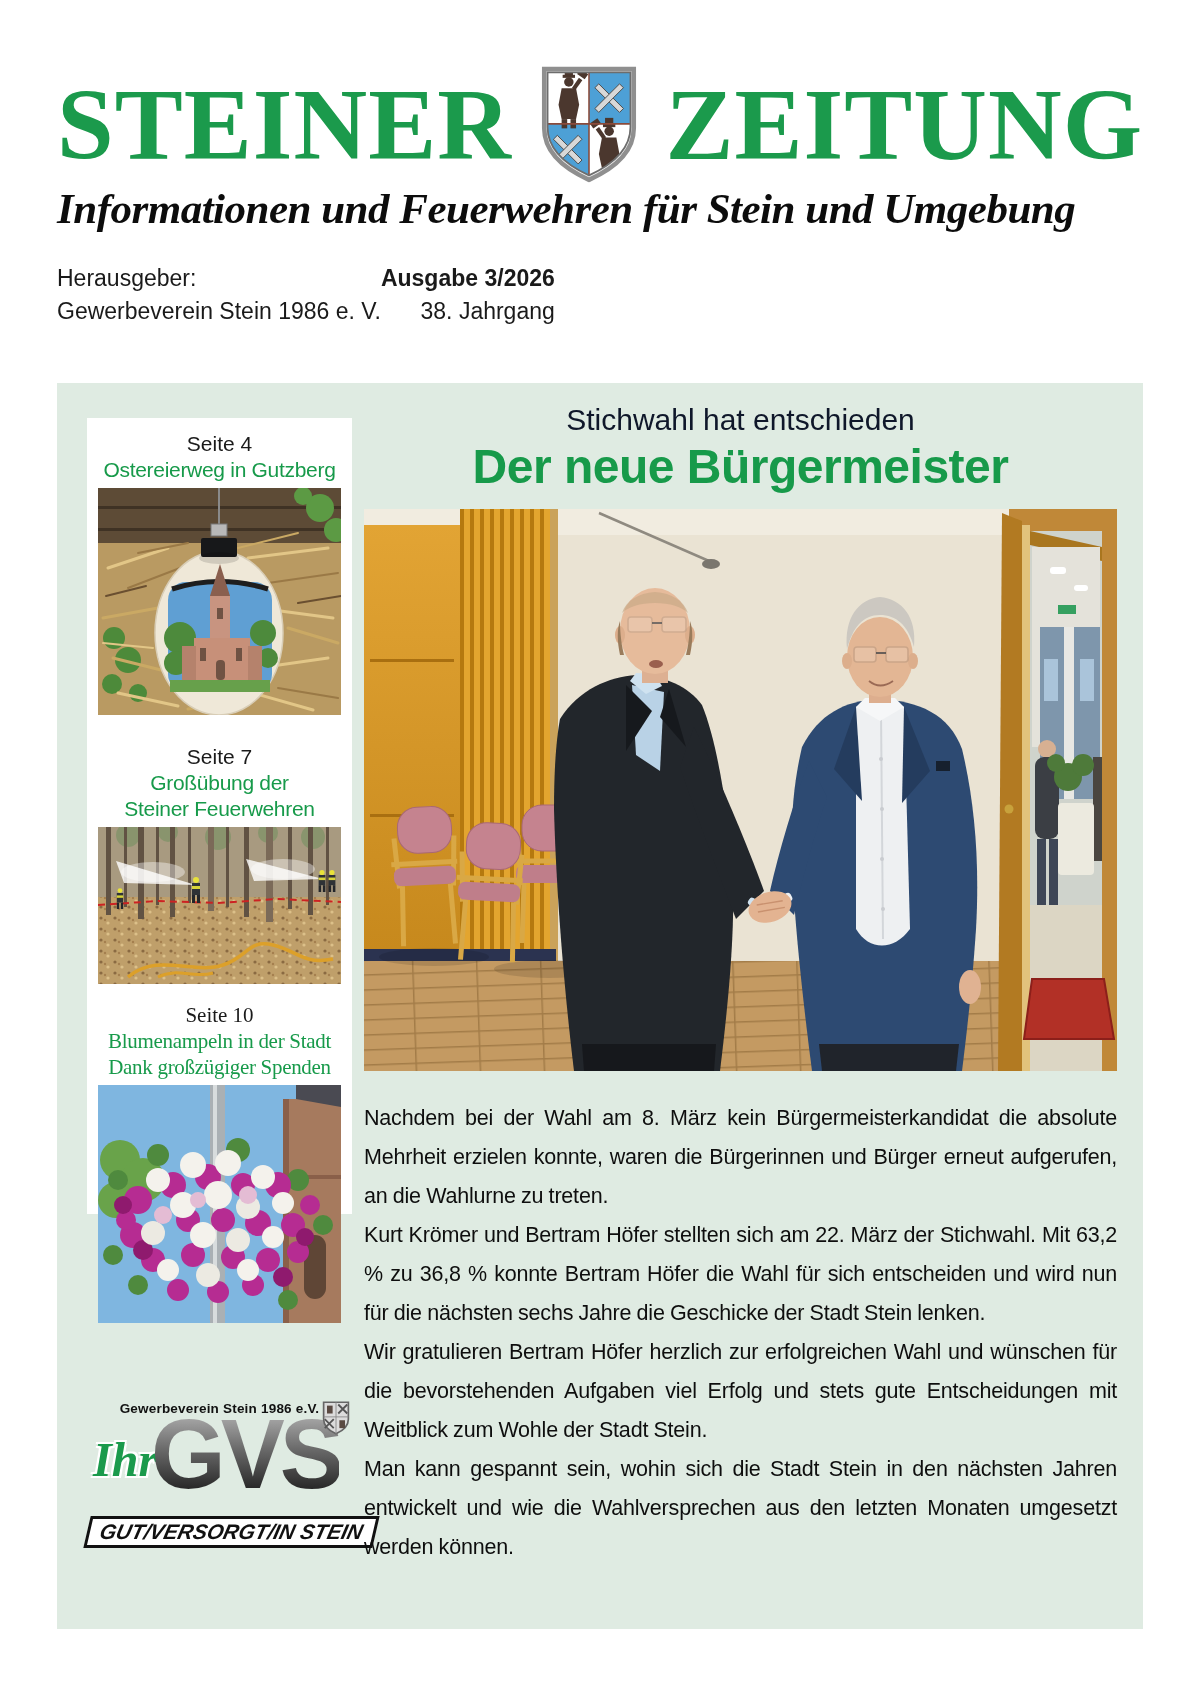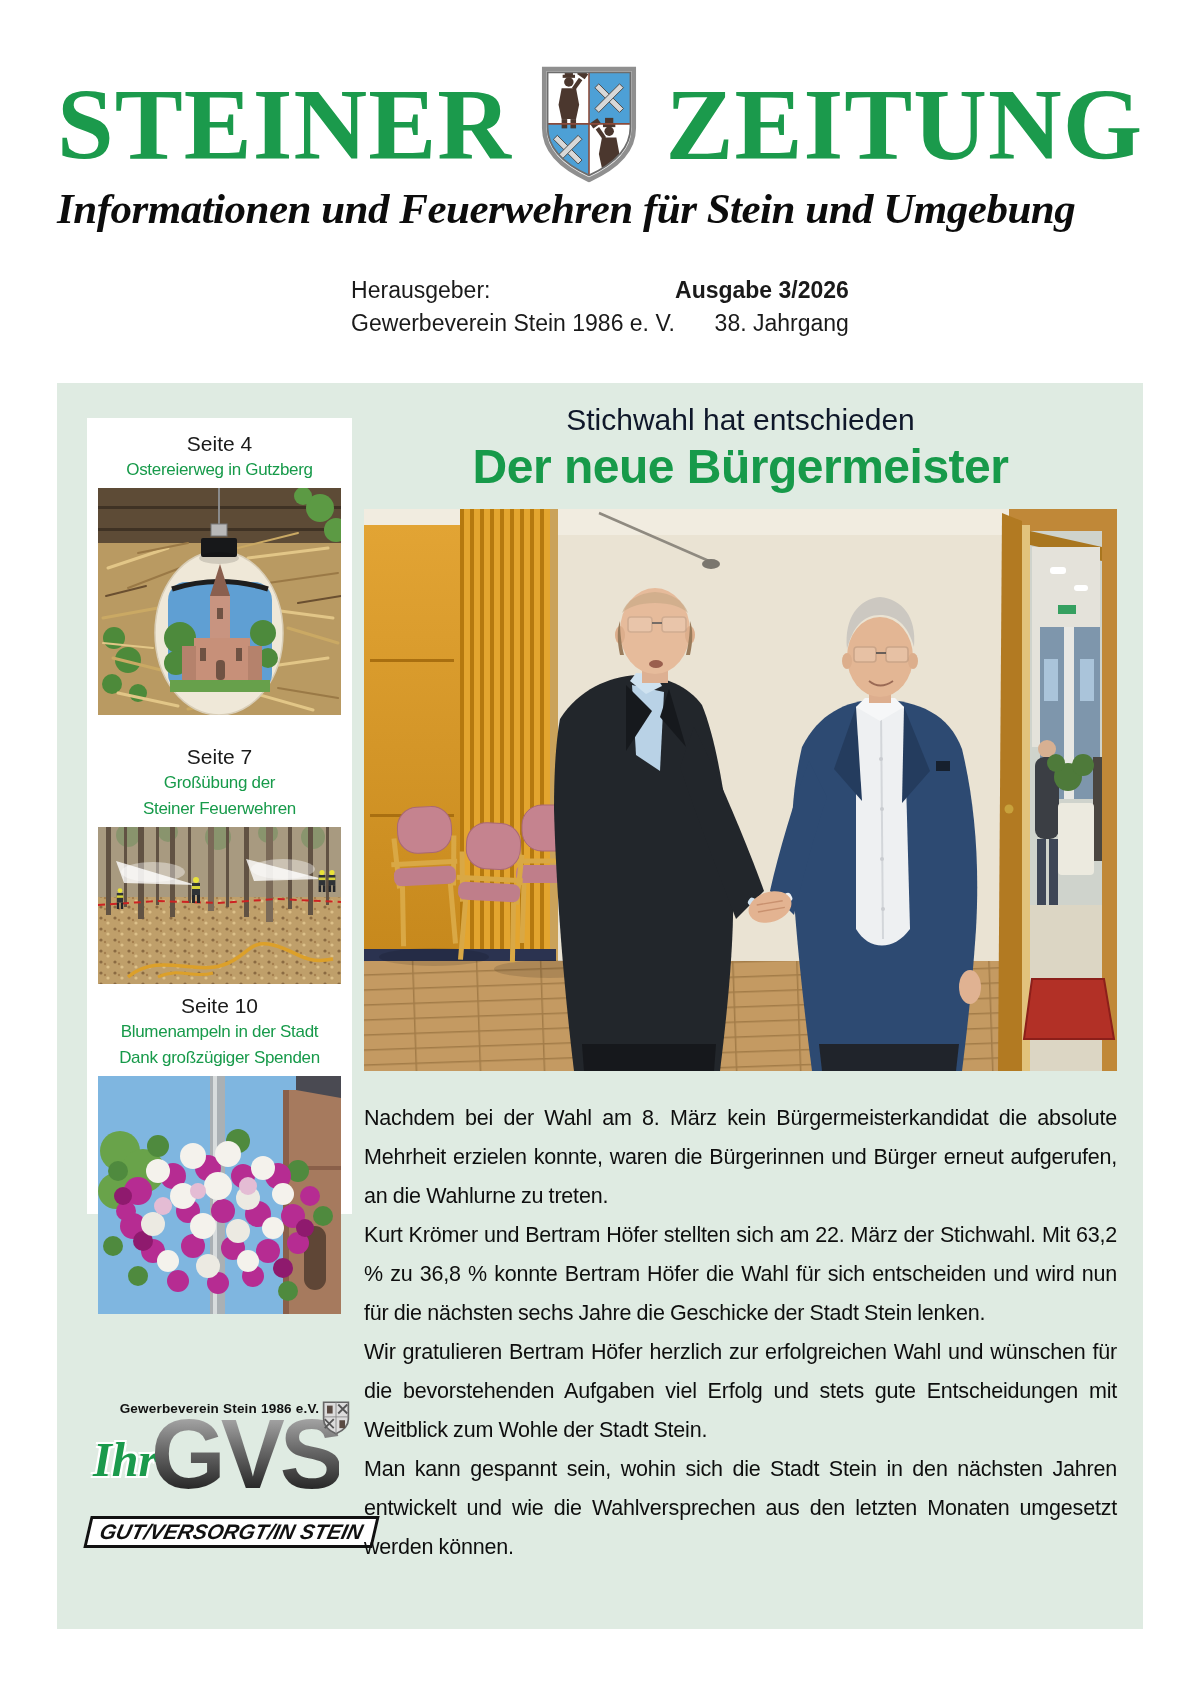--- a/index.html
+++ b/index.html
@@ -10,40 +10,40 @@
   .masthead-row{position:absolute;left:57px;top:58px;width:1086px;height:134px;
     display:flex;align-items:center;justify-content:space-between;}
   .masthead-title{font-family:"Liberation Serif",serif;font-weight:bold;
     font-size:102px;line-height:1;color:#1b9a4c;letter-spacing:1px;white-space:nowrap;}
   .masthead-crest{width:112px;height:128px;flex:0 0 auto;margin:0 6px;}
   .subtitle{position:absolute;left:57px;top:184px;width:1086px;
     font-family:"Liberation Serif",serif;font-style:italic;font-weight:bold;
     font-size:43px;color:#0c0c0c;white-space:nowrap;letter-spacing:-0.5px;}
 
   
-  .pubinfo{position:absolute;left:57px;top:274px;width:1086px;display:flex;
-    justify-content:center;font-size:23px;line-height:33px;color:#1a1a1a;}
+  .pubinfo{position:absolute;left:57px;top:262px;width:1086px;display:flex;
+    justify-content:flex-start;font-size:23px;line-height:33px;color:#1a1a1a;}
   .pubinfo .right{text-align:right;}
   .issue{font-weight:bold;}
 
   
   .green-panel{position:absolute;left:57px;top:383px;width:1086px;height:1246px;
     background:#dfebe2;}
 
   
   .sidebar-panel{position:absolute;left:30px;top:35px;width:265px;height:796px;
     background:#ffffff;}
   .teaser{text-align:center;}
   .page-label{font-size:21px;color:#1a1a1a;line-height:26px;}
-  .teaser-title{font-size:17px;font-weight:500;color:#179a4a;line-height:26px;
+  .teaser-title{font-size:21px;font-weight:500;color:#179a4a;line-height:26px;
     letter-spacing:-0.3px;}
   .sidebar-photo{display:block;margin:5px auto 0 auto;width:243px;}
   .t1{padding-top:13px;}
   .t2{padding-top:29px;}
-  .t3{padding-top:9px;}
+  .t3{padding-top:18px;font-family:Liberation Serif, serif;}
 
   
   .gvs{position:absolute;left:30px;top:1018px;width:265px;text-align:center;}
   .gvs-assoc{position:relative;font-size:13.5px;font-weight:bold;color:#111;
     letter-spacing:0.2px;}
   .gvs-wordmark{position:relative;height:96px;margin-top:2px;}
   .gvs-ihr{position:absolute;left:6px;top:14px;font-family:"Liberation Serif",serif;
     font-style:italic;font-weight:bold;font-size:48px;color:#1b9a4c;
     text-shadow:-2px -2px 0 #fff,2px -2px 0 #fff,-2px 2px 0 #fff,2px 2px 0 #fff;}
   .gvs-acronym{position:absolute;left:64px;top:-12px;font-size:96px;font-weight:bold;

